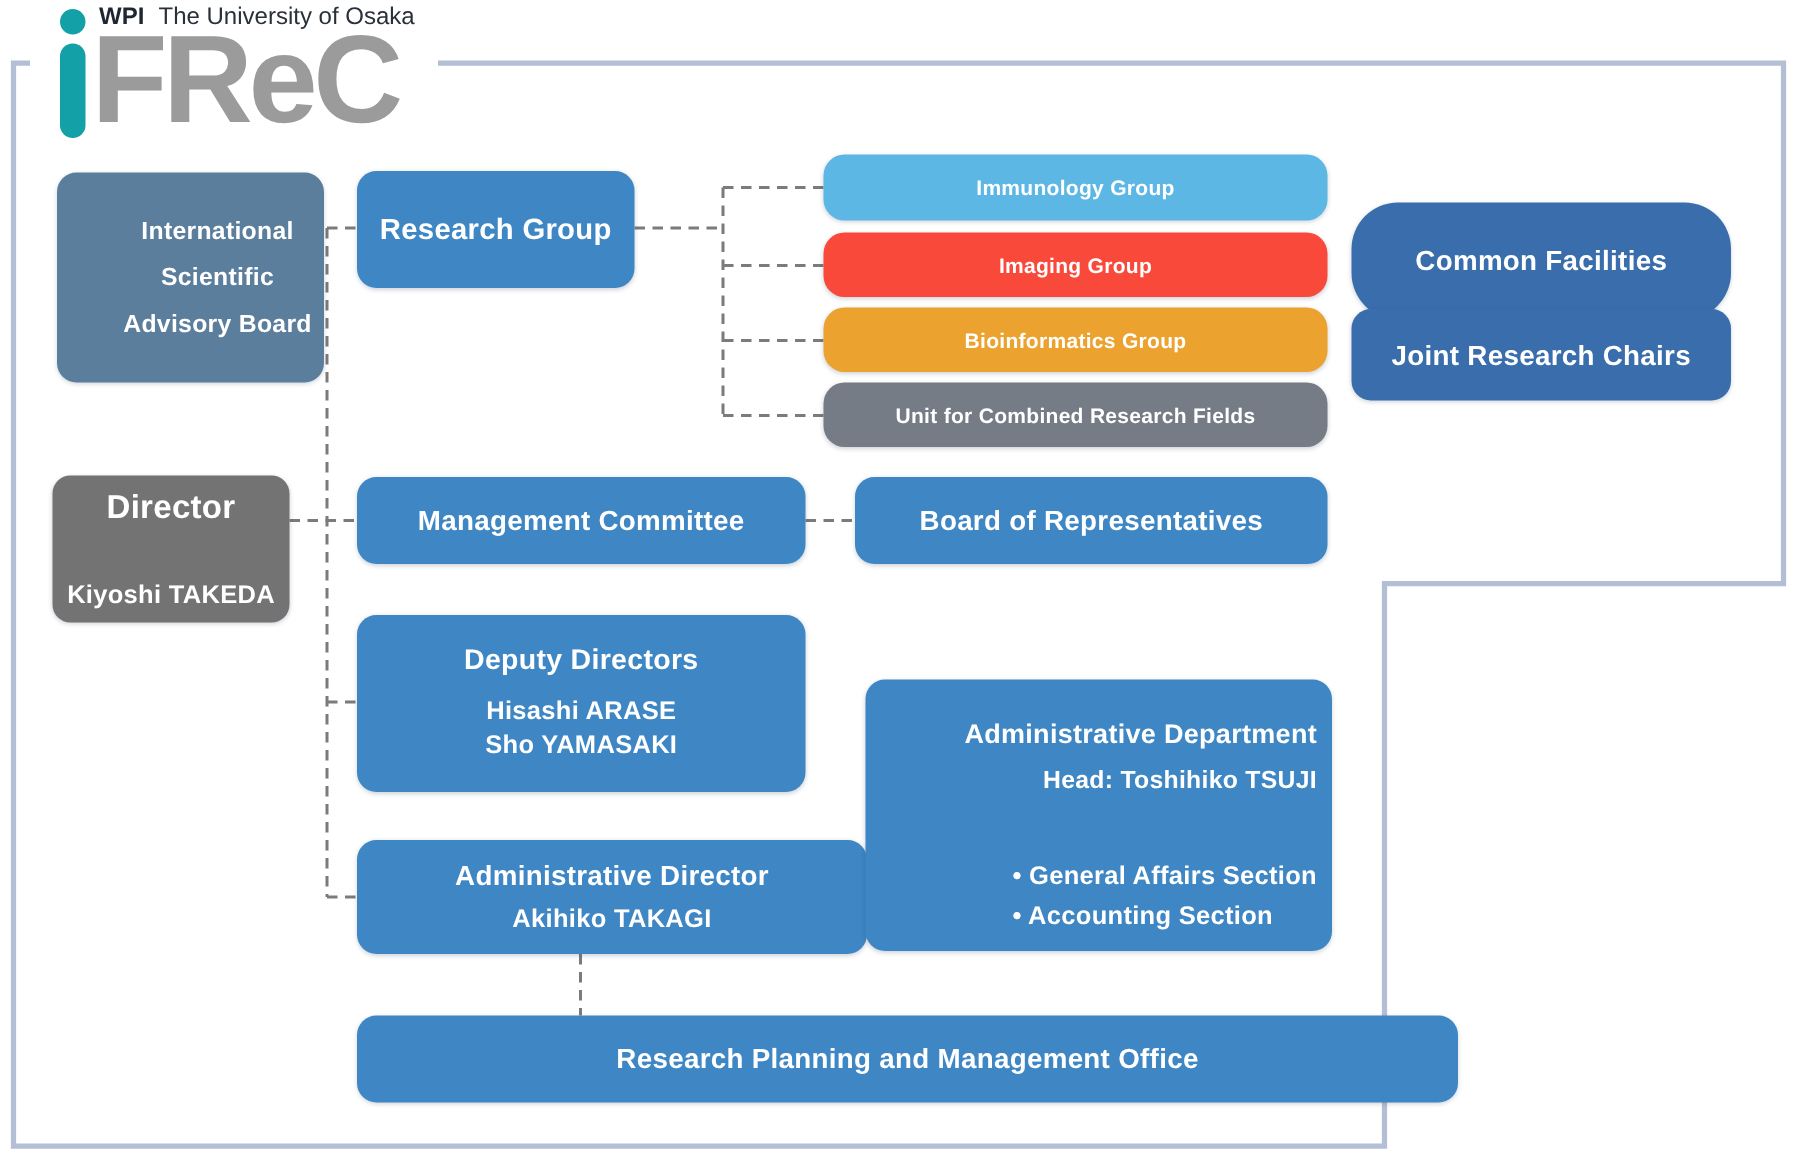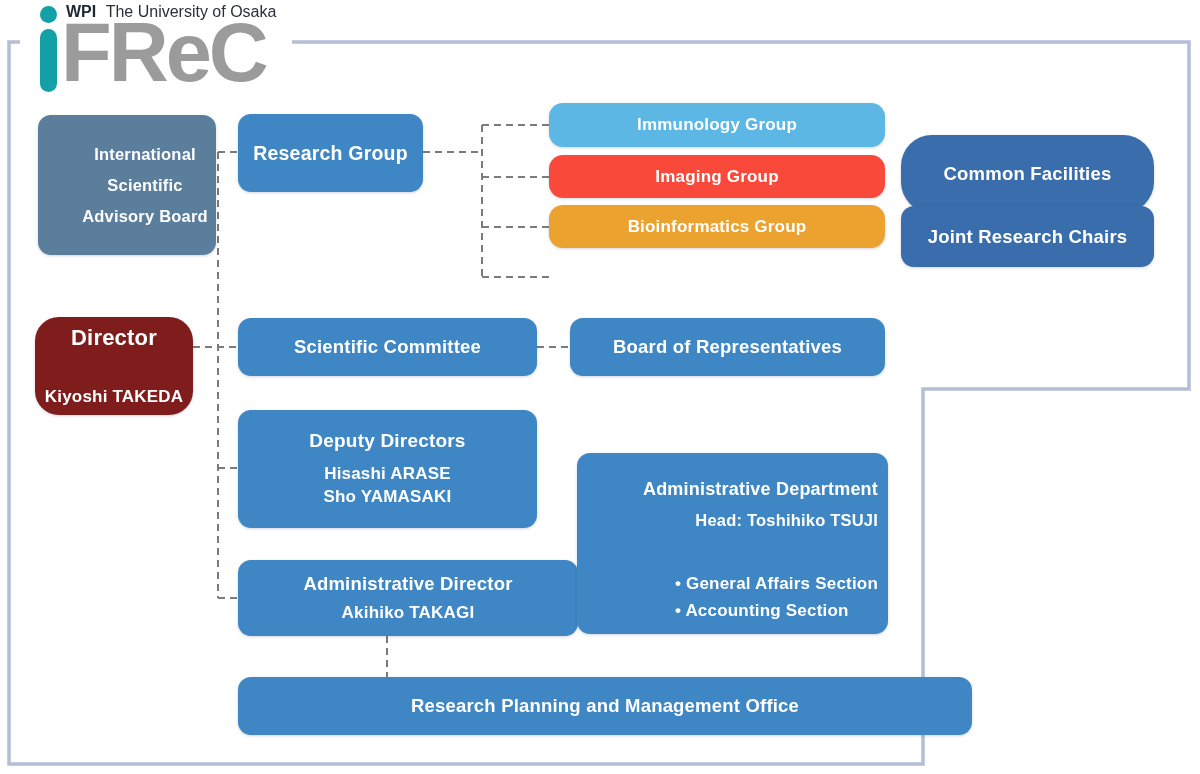--- a/index.html
+++ b/index.html
@@ -18,27 +18,27 @@
   .i-bar{position:absolute;left:40px;top:29px;width:17px;height:63px;border-radius:9px;background:#13a0a6;}
   .brand{position:absolute;left:61px;top:11px;font-size:83px;line-height:1;font-weight:700;
          color:#9b9b9b;letter-spacing:-3px;}
 
   
   .box{position:absolute;color:#fff;font-weight:600;display:flex;flex-direction:column;
        align-items:center;justify-content:center;text-align:center;border-radius:13px;
        box-shadow:0 1px 3px rgba(40,60,90,.22);letter-spacing:.2px;}
   .mid{background:#3e86c4;}
   .slate{background:#5b7e9d;font-size:16.5px;line-height:31px;}
-  .director{background:#7f1d1d;border-radius:24px;gap:24px;}
+  .director{background:#737373;border-radius:12px;gap:24px;}
   .director .t1{font-size:22px;}
   .director .t2{font-size:17px;margin-top:12px;}
   .fac{background:#396dab;font-size:18.5px;}
   .f18{font-size:18.5px;}
   .f19{font-size:19.5px;}
-  .pill{border-radius:14px;font-size:17px;align-items:center;}
+  .pill{border-radius:14px;font-size:14px;align-items:center;}
   .g0{background:#5cb7e5;}
   .g1{background:#f9493b;}
   .g2{background:#eca22f;}
   .g3{background:#757c85;}
   .deputy .t1{font-size:19px;margin-bottom:10px;}
   .deputy .t2{font-size:17px;line-height:23px;}
   .admdir .t1{font-size:18.5px;}
   .admdir .t2{font-size:17px;margin-top:8px;}
   .dept{align-items:flex-end;text-align:left;justify-content:flex-start;padding:26px 10px 0 28px;box-sizing:border-box;}
   .dept .t1{font-size:18px;}
@@ -91,21 +91,21 @@
   <div class="box director" style="left:35px;top:317px;width:158px;height:98px;">
     <div class="t1">Director</div>
     <div class="t2">Kiyoshi TAKEDA</div>
   </div>
 
   <div class="box mid f19" style="left:238px;top:114px;width:185px;height:78px;">
     <span>Research Group</span>
   </div>
 
   <div class="box mid f18" style="left:238px;top:318px;width:299px;height:58px;">
-    <span>Scientific Committee</span>
+    <span>Management Committee</span>
   </div>
 
   <div class="box mid deputy" style="left:238px;top:410px;width:299px;height:118px;">
     <div class="t1">Deputy Directors</div>
     <div class="t2">Hisashi ARASE</div>
     <div class="t2">Sho YAMASAKI</div>
   </div>
 
   <div class="box mid admdir" style="left:238px;top:560px;width:340px;height:76px;">
     <div class="t1">Administrative Director</div>
@@ -113,20 +113,23 @@
   </div>
 
   <div class="box pill g0" style="left:549px;top:103px;width:336px;height:44px;">
     <span>Immunology Group</span>
   </div>
   <div class="box pill g1" style="left:549px;top:155px;width:336px;height:43px;">
     <span>Imaging Group</span>
   </div>
   <div class="box pill g2" style="left:549px;top:205px;width:336px;height:43px;">
     <span>Bioinformatics Group</span>
+  </div>
+  <div class="box pill g3" style="left:549px;top:255px;width:336px;height:43px;">
+    <span>Unit for Combined Research Fields</span>
   </div>
 
   <div class="box fac" style="left:901px;top:135px;width:253px;height:78px;border-radius:31px;">
     <span>Common Facilities</span>
   </div>
   <div class="box fac" style="left:901px;top:206px;width:253px;height:61px;">
     <span>Joint Research Chairs</span>
   </div>
 
   <div class="box mid f18" style="left:570px;top:318px;width:315px;height:58px;">

